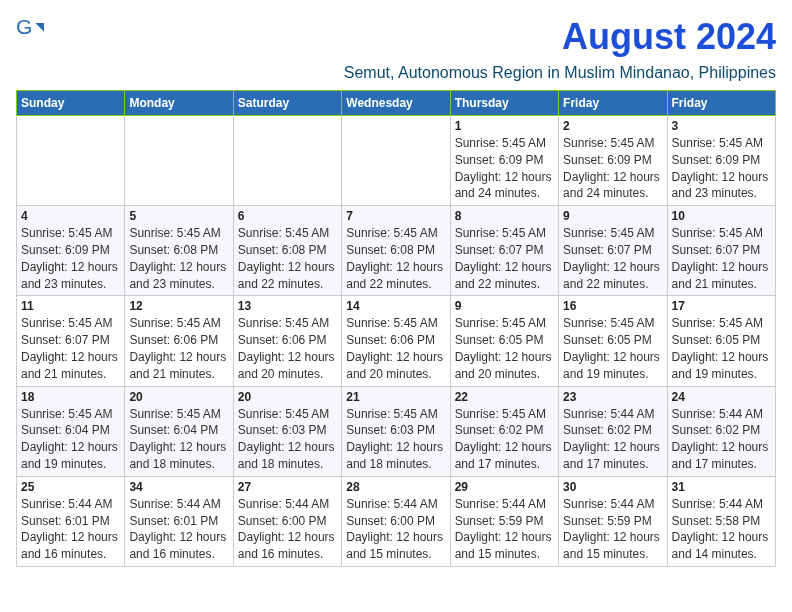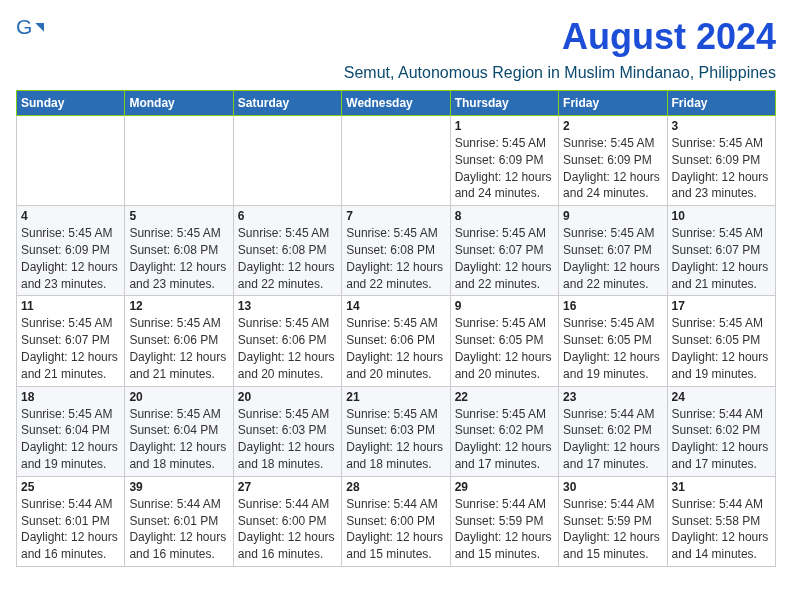--- a/index.html
+++ b/index.html
@@ -298,21 +298,21 @@
       </tr>
       <tr>
         <td>
           <div class="day-num">25</div>
           <div class="day-info" style="white-space: pre-line;">Sunrise: 5:44 AM
 Sunset: 6:01 PM
 Daylight: 12 hours
 and 16 minutes.</div>
         </td>
         <td>
-          <div class="day-num">39</div>
+          <div class="day-num">34</div>
           <div class="day-info" style="white-space: pre-line;">Sunrise: 5:44 AM
 Sunset: 6:01 PM
 Daylight: 12 hours
 and 16 minutes.</div>
         </td>
         <td>
           <div class="day-num">27</div>
           <div class="day-info" style="white-space: pre-line;">Sunrise: 5:44 AM
 Sunset: 6:00 PM
 Daylight: 12 hours

